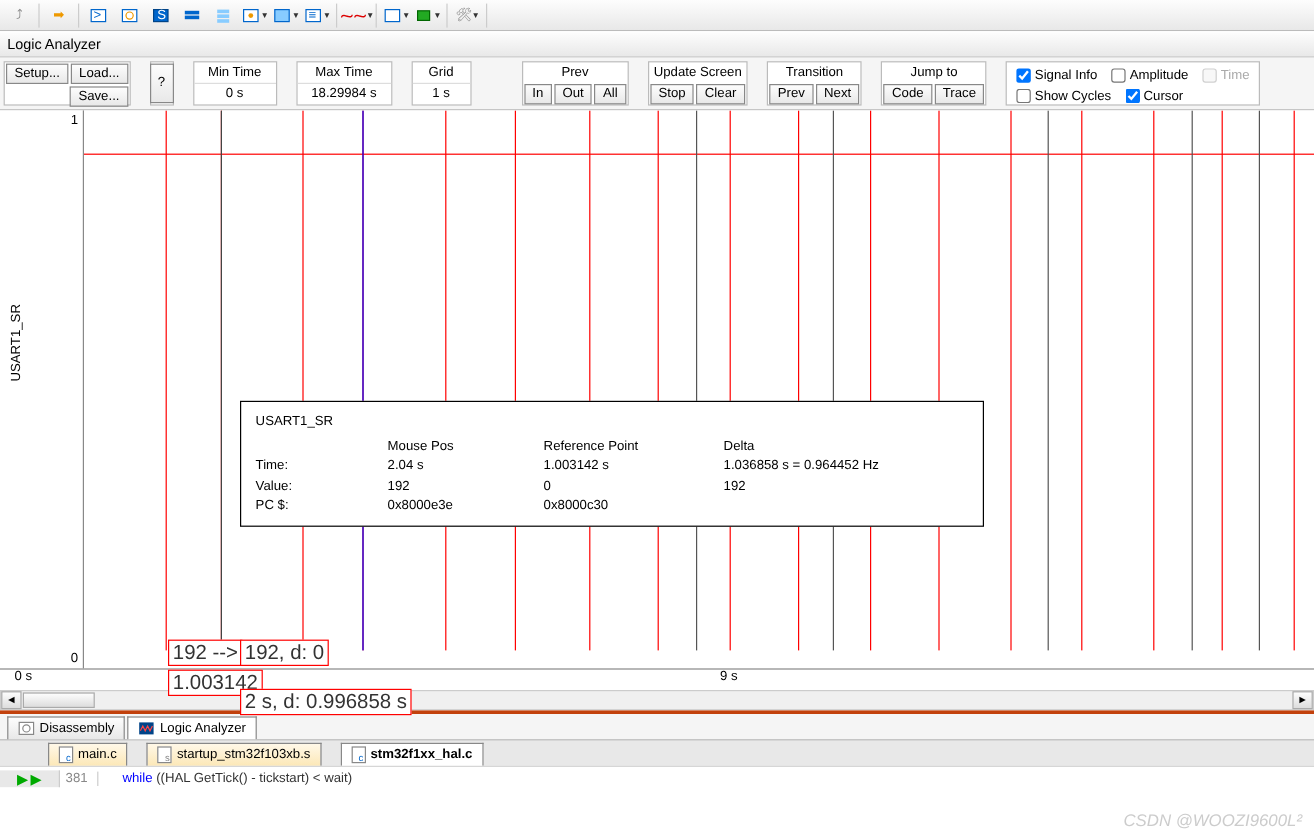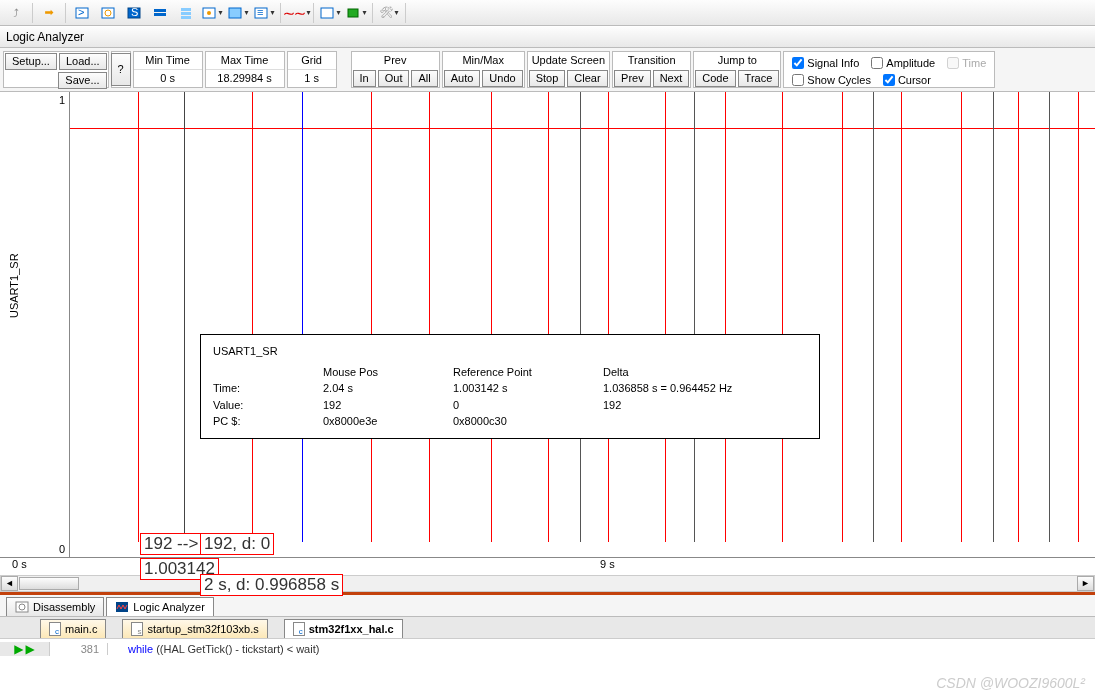--- a/index.html
+++ b/index.html
@@ -2,21 +2,21 @@
 <html><head>
 <meta charset="utf-8">
 <style>
 *{box-sizing:border-box;margin:0;padding:0;font-family:"Segoe UI",Tahoma,sans-serif;font-size:11px}
 body{background:#fff;width:1095px;height:693px;overflow:hidden;position:relative}
 .toolbar{height:26px;background:linear-gradient(#fdfdfd,#e8e8e8);border-bottom:1px solid #bbb;display:flex;align-items:center;padding:0 4px;gap:2px}
 .tbtn{width:24px;height:22px;border:1px solid transparent;display:flex;align-items:center;justify-content:center;font-size:14px;cursor:pointer}
 .tsep{width:1px;height:20px;background:#ccc;margin:0 2px}
 .dropdown-chevron{font-size:8px;margin-left:1px;color:#333}
 .title-bar{height:22px;background:linear-gradient(#fdfdfd,#e8e8e8);border-top:1px solid #fff;border-bottom:1px solid #bbb;padding:3px 6px;font-size:12px}
-.controls{height:44px;border-bottom:1px solid #bbb;display:flex;padding:2px;gap:0px;background:#f5f5f5}
+.controls{height:44px;border-bottom:1px solid #bbb;display:flex;padding:2px;gap:14px;background:#f5f5f5}
 .cgroup{border:1px solid #bbb;margin:1px;display:flex;flex-direction:column;background:#fff}
 .cbtn{border:1px solid #888;background:linear-gradient(#fdfdfd,#e8e8e8);padding:1px 6px;margin:1px;cursor:pointer;font-size:11px;height:17px;line-height:13px}
 .clabel{text-align:center;font-size:11px;padding:1px 4px;height:17px;line-height:15px}
 .cvalue{text-align:center;font-size:11px;padding:1px 4px;height:17px;border-top:1px solid #ddd;line-height:15px}
 .chk{display:flex;align-items:center;gap:3px;padding:1px 6px;height:17px}
 .chk input{width:12px;height:12px}
 .plot-area{position:relative;height:465px;background:#fff;display:flex}
 .yaxis{width:70px;border-right:1px solid #888;position:relative}
 .yaxis-label{position:absolute;left:14px;top:220px;transform:rotate(-90deg);transform-origin:left;font-size:11px}
 .ytick{position:absolute;right:4px;font-size:11px}
@@ -39,21 +39,21 @@
 .btab.active{background:#fff}
 .file-tabs{height:22px;background:#e8e8e8;border-top:1px solid #bbb;display:flex;align-items:end;padding-left:40px;gap:16px}
 .ftab{border:1px solid #888;border-bottom:none;padding:2px 8px;background:linear-gradient(#fff8e8,#fce8b8);display:flex;align-items:center;gap:4px;cursor:pointer;font-size:12px}
 .ftab.active{background:#fff}
 .ficon{width:12px;height:14px;background:#fff;border:1px solid #888;position:relative}
 .ficon.c::after{content:"c";position:absolute;font-size:8px;color:#06c;bottom:-1px;right:1px}
 .ficon.s::after{content:"s";position:absolute;font-size:8px;color:#888;bottom:-1px;right:1px}
 .code-line{height:20px;display:flex;align-items:center;background:#fff;border-top:1px solid #ccc;font-family:Consolas,monospace;font-size:13px}
 .gutter{width:50px;background:#e8e8e8;border-right:1px solid #ccc;display:flex;align-items:center;justify-content:center;gap:2px}
 .run-tri{color:#0a0;font-size:12px}
-.line-num{width:58px;text-align:right;padding-right:8px;border-right:1px solid #ccc;color:#888}
+.line-num{width:32px;text-align:right;padding-right:8px;border-right:1px solid #ccc;color:#888}
 .code-text{padding-left:20px;color:#333}
 .kw{color:#00f}
 .watermark{position:absolute;right:10px;bottom:2px;color:#ccc;font-size:14px;font-style:italic}
 .icon-svg{width:16px;height:16px}
 </style>
 </head>
 <body>
 
 <div class="toolbar">
   <div class="tbtn">
@@ -168,27 +168,20 @@
     <div class="clabel">Grid</div>
     <div class="cvalue">1 s</div>
   </div>
   <div style="width:12px"></div>
   <div class="cgroup">
     <div class="clabel">Prev</div>
     <div style="display:flex">
       <button class="cbtn">In</button>
       <button class="cbtn">Out</button>
       <button class="cbtn">All</button>
-    </div>
-  </div>
-  <div class="cgroup">
-    <div class="clabel">Min/Max</div>
-    <div style="display:flex">
-      <button class="cbtn">Auto</button>
-      <button class="cbtn">Undo</button>
     </div>
   </div>
   <div class="cgroup">
     <div class="clabel">Update Screen</div>
     <div style="display:flex">
       <button class="cbtn">Stop</button>
       <button class="cbtn">Clear</button>
     </div>
   </div>
   <div class="cgroup">

